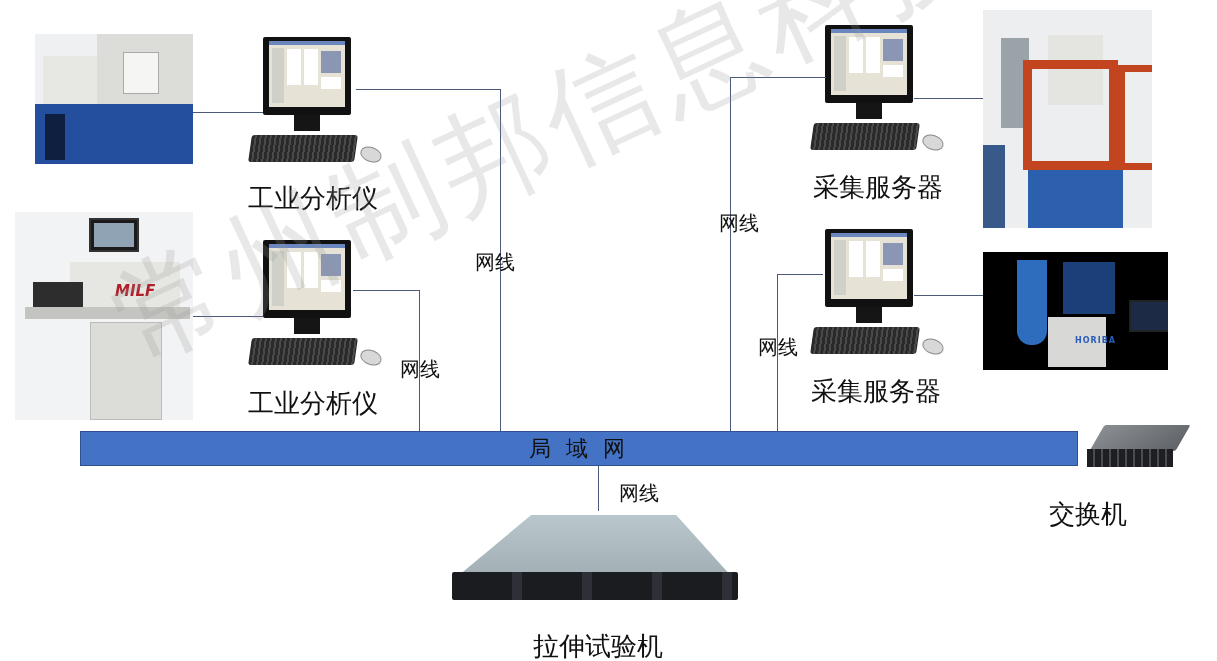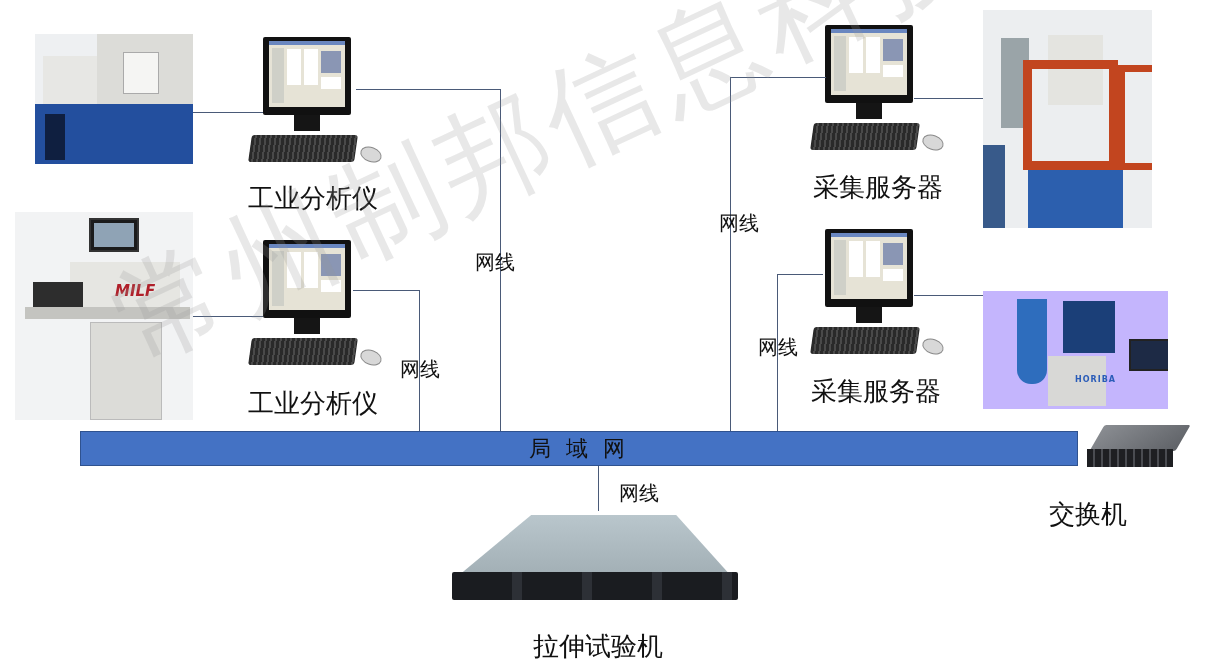--- a/index.html
+++ b/index.html
@@ -52,21 +52,21 @@
   .spectro .mon { position:absolute; left:74px; top:6px; width:46px; height:30px; background:#1b1b1b; border:2px solid #333; }
   .spectro .mon::after { content:""; position:absolute; left:3px; top:3px; right:3px; bottom:3px; background:#8fa3b5; }
   .spectro .brand { position:absolute; left:100px; top:70px; font-size:15px; font-style:italic; font-weight:bold; color:#b0202a; }
   .tensile { left:983px; top:10px; width:169px; height:218px; background:#eceef0; }
   .tensile .frame { position:absolute; left:40px; top:50px; width:95px; height:110px; border:9px solid #c2451f; box-sizing:border-box; }
   .tensile .door { position:absolute; left:135px; top:55px; width:34px; height:105px; border:7px solid #c2451f; border-right:none; box-sizing:border-box; }
   .tensile .blue { position:absolute; left:45px; top:160px; width:95px; height:58px; background:#2c5fae; }
   .tensile .grips { position:absolute; left:65px; top:25px; width:55px; height:70px; background:#e4e4e0; }
   .tensile .window { position:absolute; left:18px; top:28px; width:28px; height:90px; background:#9aa4a8; }
   .tensile .desk { position:absolute; left:0; top:135px; width:22px; height:83px; background:#385a8a; }
-  .other-eq { left:983px; top:252px; width:185px; height:118px; background:#c4b5fd;margin-top:39px; }
+  .other-eq { left:983px; top:252px; width:185px; height:118px; background:#000000; }
   .other-eq .cover { position:absolute; left:34px; top:8px; width:30px; height:85px; background:#2e6dbd; border-radius:0 0 14px 14px; }
   .other-eq .panel { position:absolute; left:80px; top:10px; width:52px; height:52px; background:#1b3f78; }
   .other-eq .box { position:absolute; left:65px; top:65px; width:58px; height:50px; background:#d8d8d6; }
   .other-eq .scr { position:absolute; left:146px; top:48px; width:38px; height:28px; background:#1d2a45; border:2px solid #222; }
   .other-eq .txt { position:absolute; left:92px; top:84px; font-size:8px; font-weight:bold; color:#2a5cb8; letter-spacing:1px; }
   
   .switch { position:absolute; left:1085px; top:425px; width:100px; height:50px; }
   .switch .topface { position:absolute; left:12px; top:0; width:86px; height:26px; background:linear-gradient(135deg,#8a8d92,#5f6267);
                      transform:skewX(-30deg); border-radius:2px; }
   .switch .front { position:absolute; left:2px; top:24px; width:86px; height:18px;

